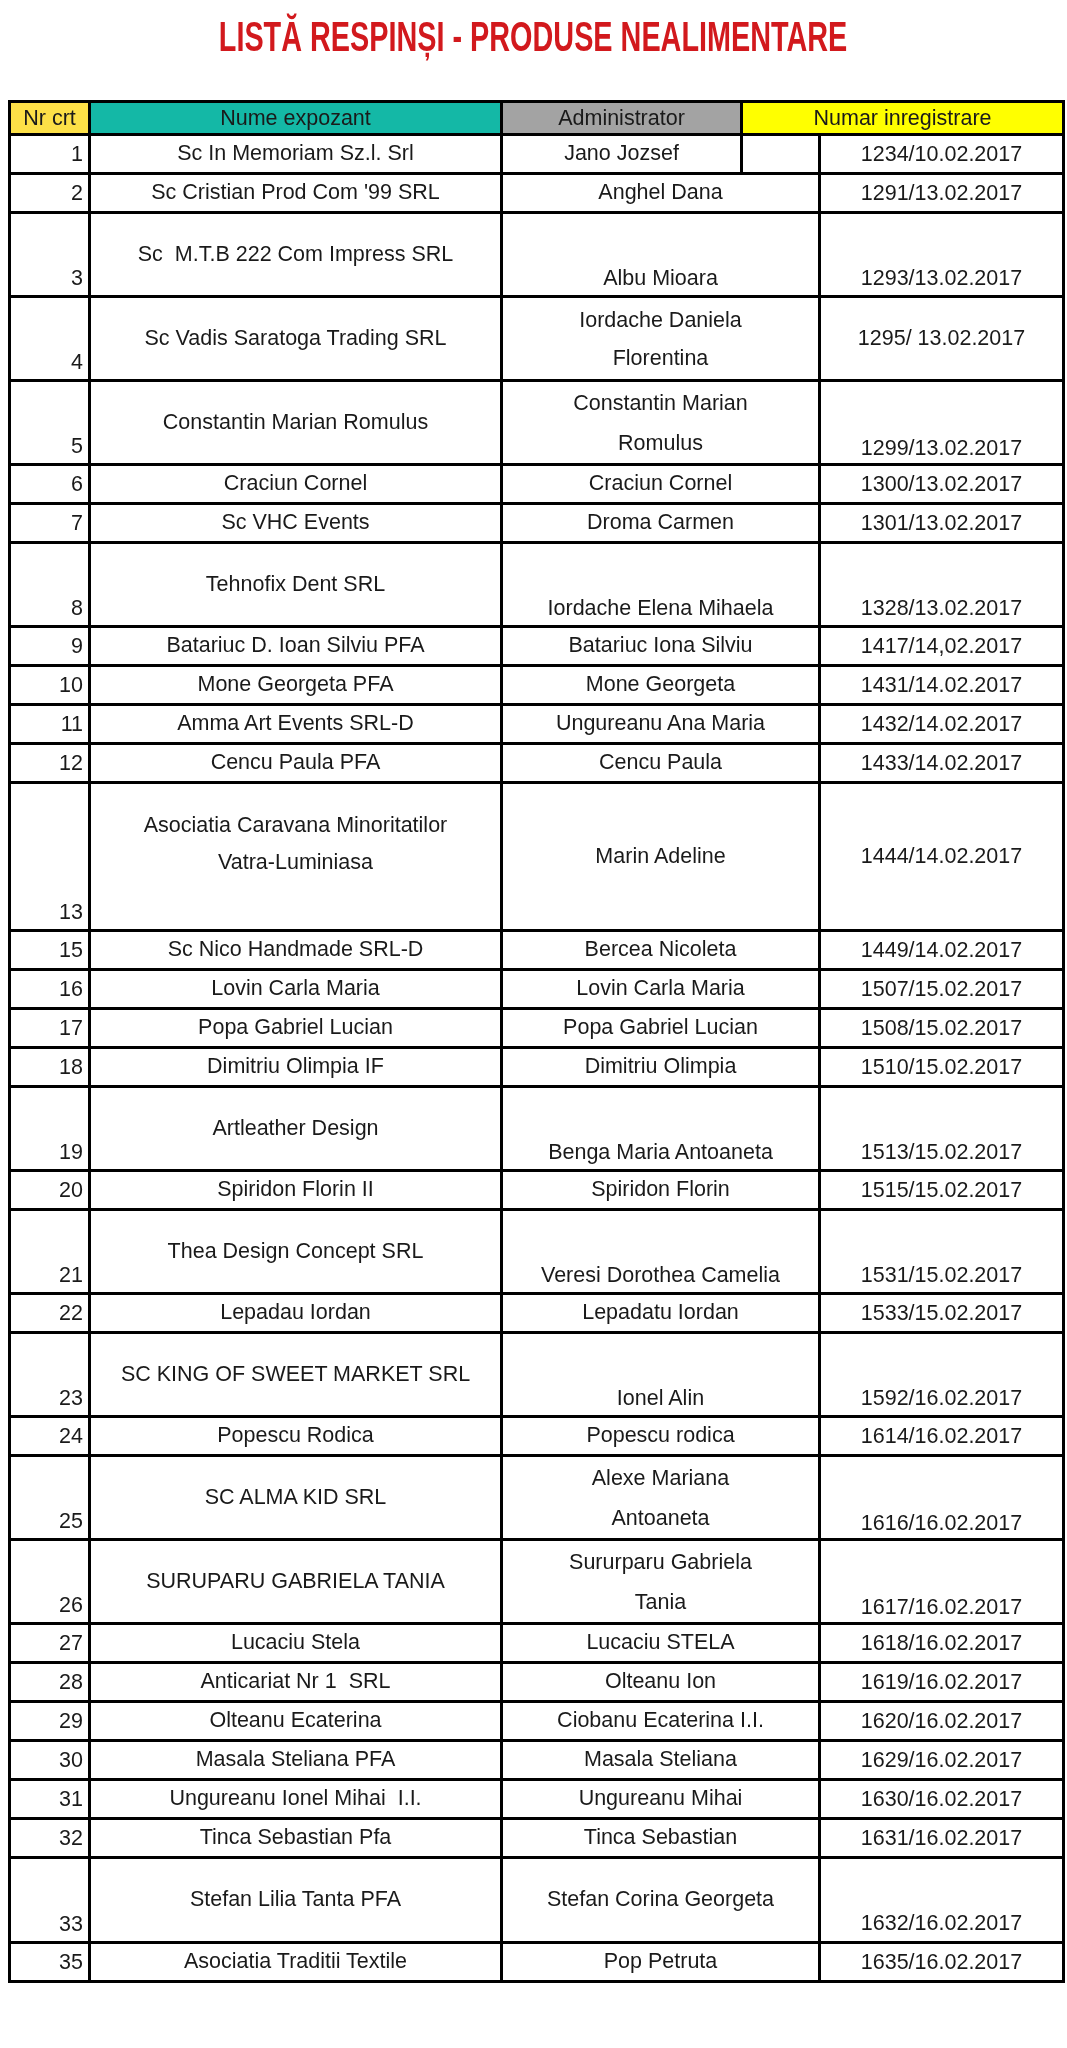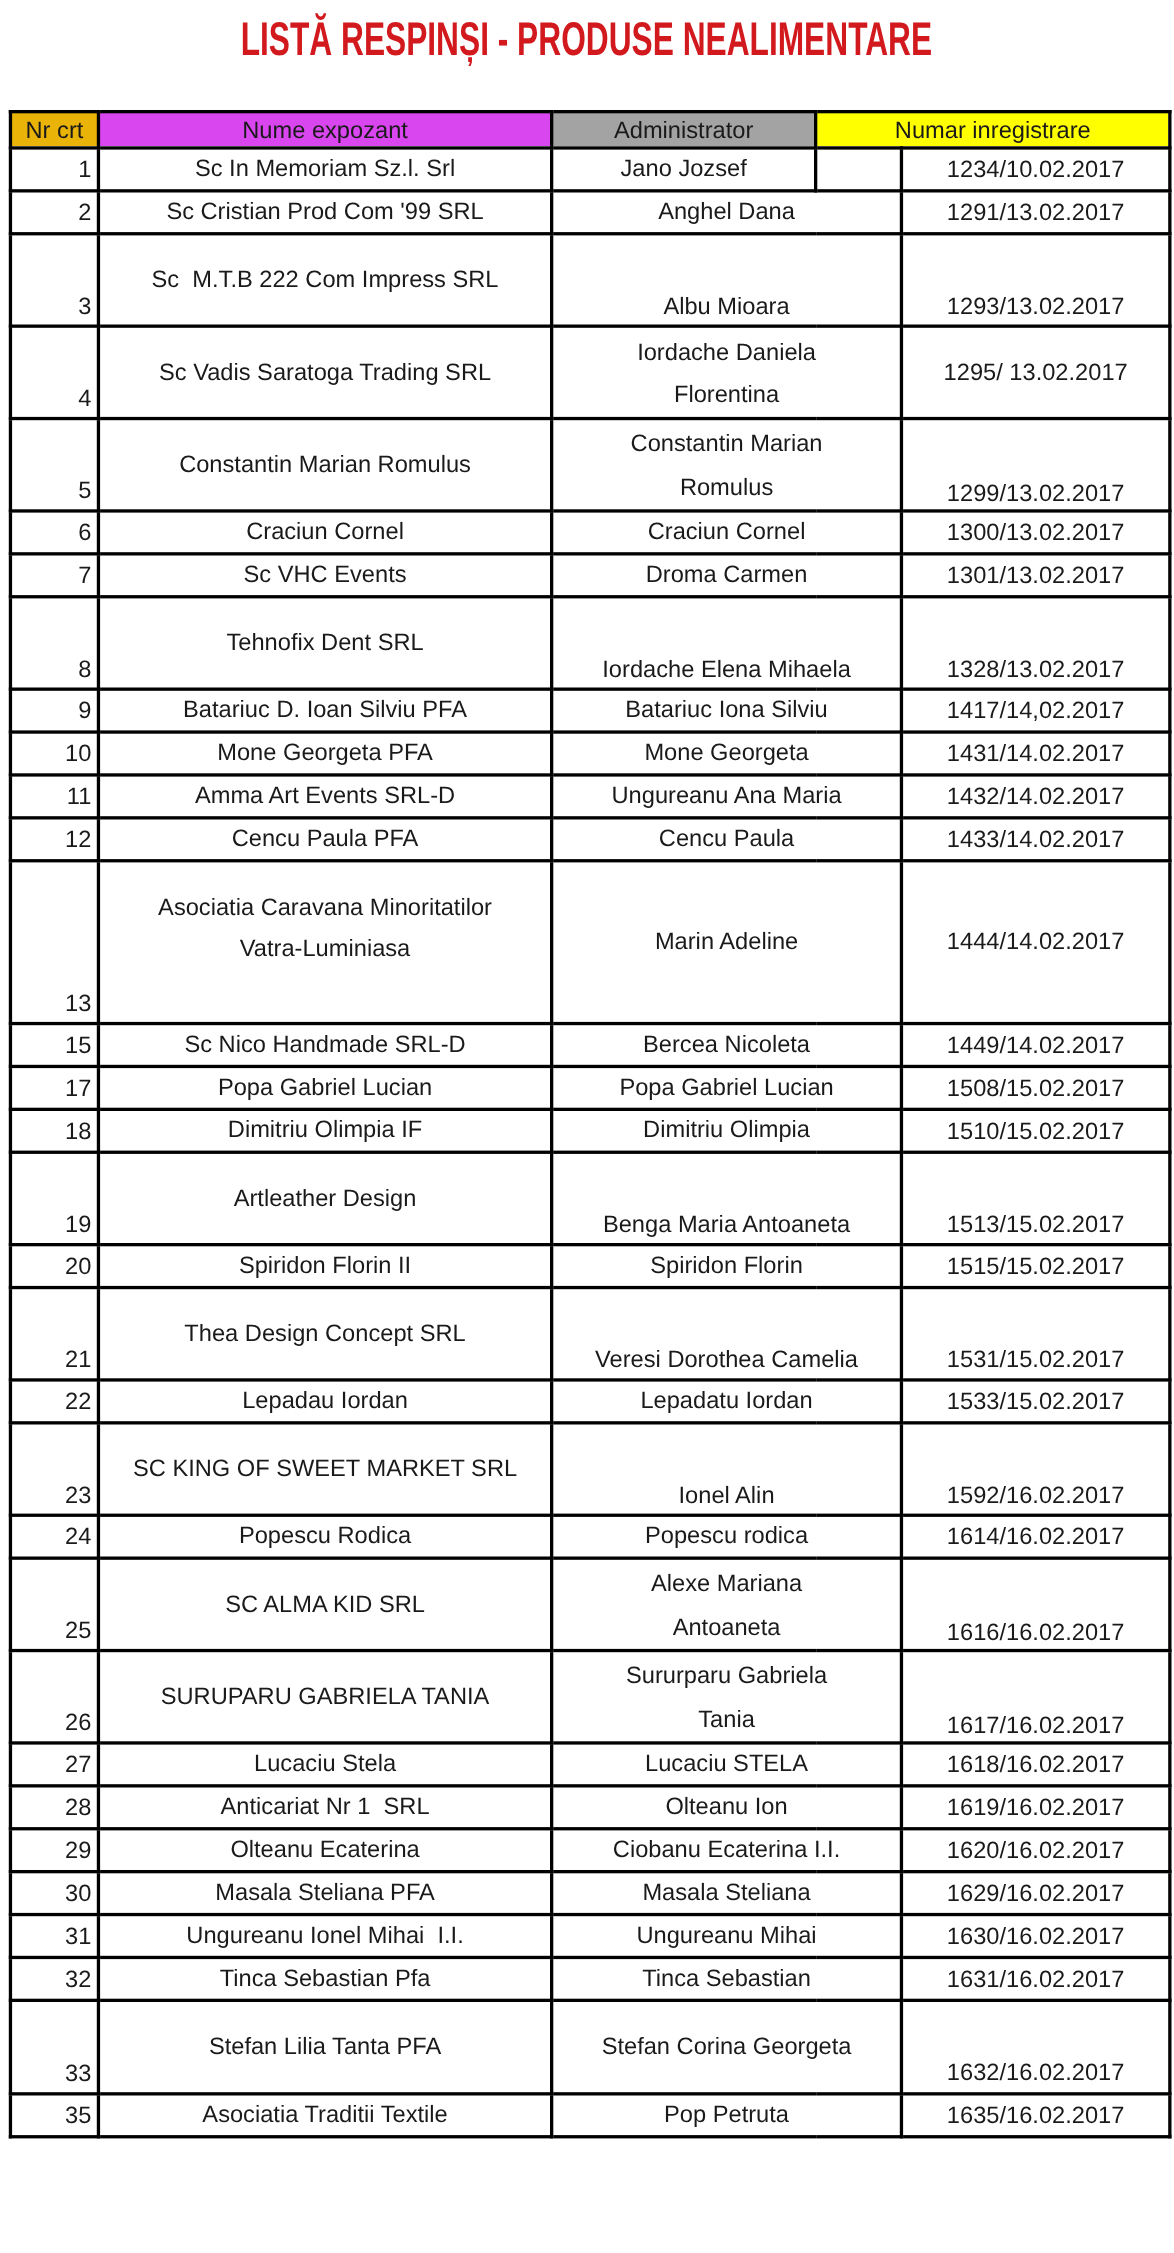--- a/index.html
+++ b/index.html
@@ -89,22 +89,22 @@
 <table class="reject-list">
   <colgroup>
     <col class="c1">
       <col class="c2">
       <col class="c3">
       <col class="c4">
       <col class="c5">
   </colgroup>
   <thead>
     <tr>
-      <th style="background: #eab308;">Nr crt</th>
-      <th style="background: #d946ef;">Nume expozant</th>
+      <th style="background: #fde047;">Nr crt</th>
+      <th style="background: #14b8a6;">Nume expozant</th>
       <th style="background: #a3a3a3;">Administrator</th>
       <th colspan="2" style="background: rgb(255, 255, 0);">Numar inregistrare</th>
     </tr>
   </thead>
   <tbody>
       <tr class="v-n">
         <td class="nr">1</td>
         <td class="exp">Sc In Memoriam Sz.l. Srl</td>
         <td class="adm">Jano Jozsef</td>
         <td class="stub"></td>
@@ -185,20 +185,26 @@
         <td class="adm" colspan="2">Marin Adeline</td>
         <td class="num">1444/14.02.2017</td>
       </tr>
       <tr class="v-n">
         <td class="nr">15</td>
         <td class="exp">Sc Nico Handmade SRL-D</td>
         <td class="adm" colspan="2">Bercea Nicoleta</td>
         <td class="num">1449/14.02.2017</td>
       </tr>
       <tr class="v-n">
+        <td class="nr">16</td>
+        <td class="exp">Lovin Carla Maria</td>
+        <td class="adm" colspan="2">Lovin Carla Maria</td>
+        <td class="num">1507/15.02.2017</td>
+      </tr>
+      <tr class="v-n">
         <td class="nr">17</td>
         <td class="exp">Popa Gabriel Lucian</td>
         <td class="adm" colspan="2">Popa Gabriel Lucian</td>
         <td class="num">1508/15.02.2017</td>
       </tr>
       <tr class="v-n">
         <td class="nr">18</td>
         <td class="exp">Dimitriu Olimpia IF</td>
         <td class="adm" colspan="2">Dimitriu Olimpia</td>
         <td class="num">1510/15.02.2017</td>

